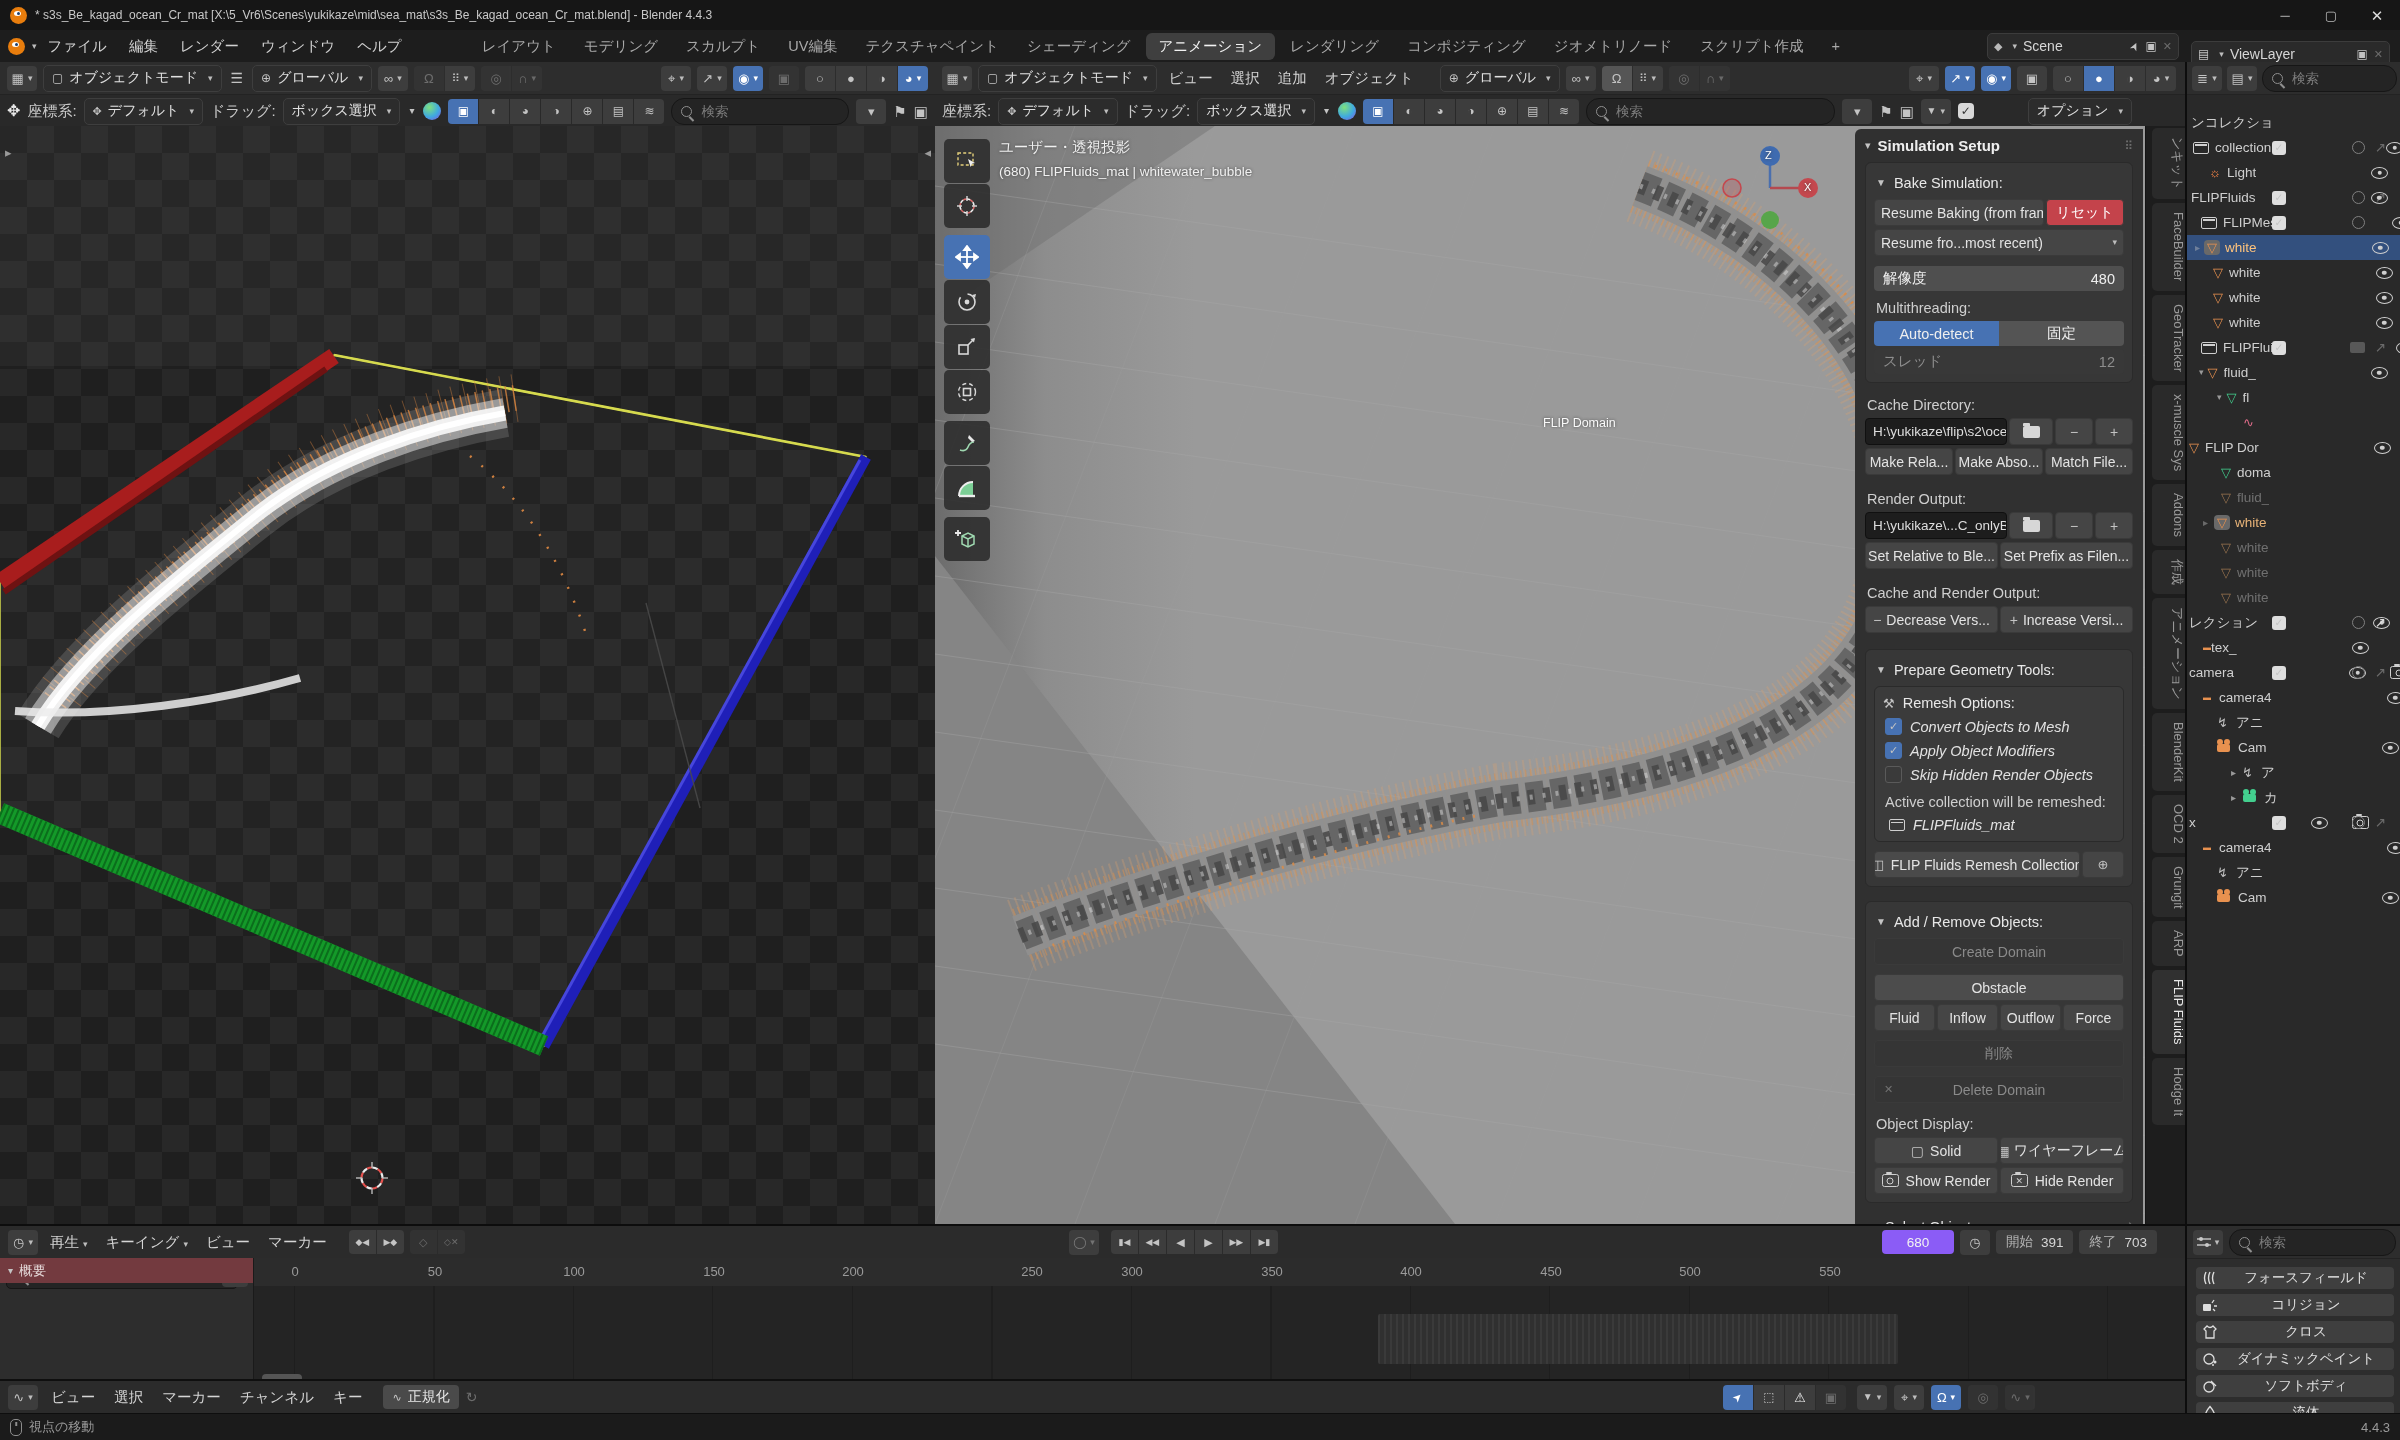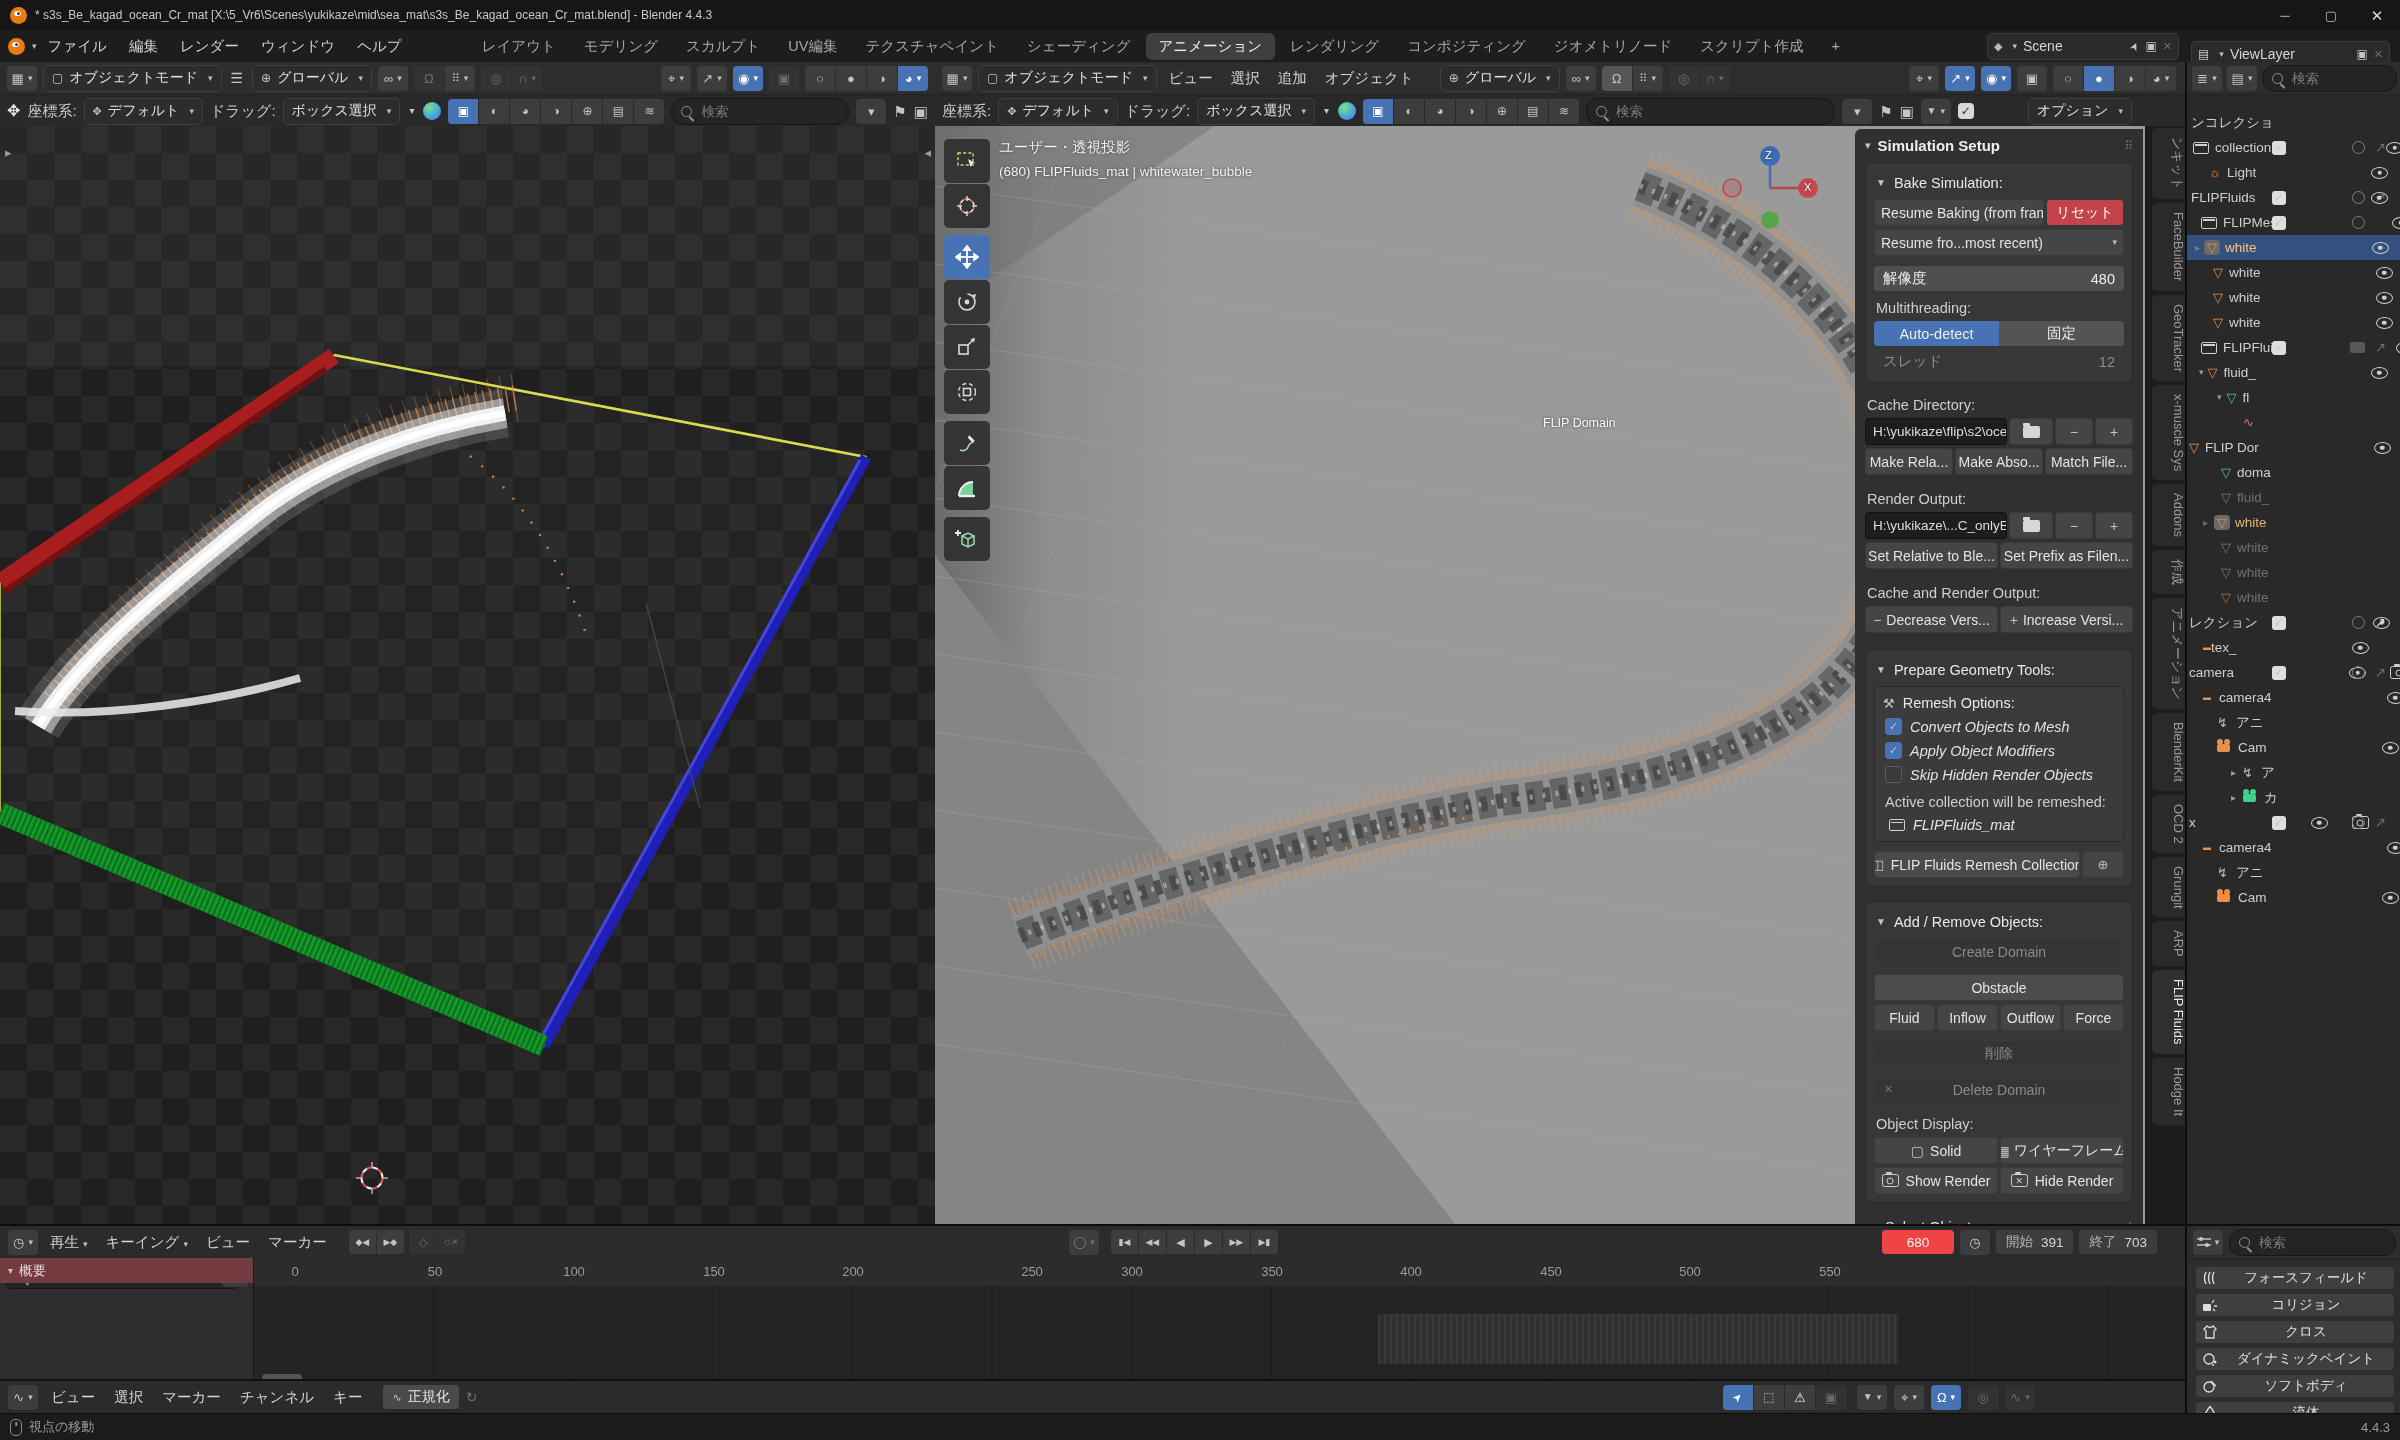--- a/index.html
+++ b/index.html
@@ -1154,21 +1154,21 @@
             <span class="gly" data-glyph="▶" style="font-size:11px"></span>
           </span>
         <span class="pbtn2">
             <span class="gly" data-glyph="▶▶" style="font-size:9px"></span>
           </span>
         <span class="pbtn2">
             <span class="gly" data-glyph="▶▮" style="font-size:9px"></span>
           </span>
       </span>
       <span style="flex:1"></span>
-      <span class="framefield" style="background:#ef4444;width:52px;color:#f2f2f2">680</span>
+      <span class="framefield" style="background:#8b5cf6;width:52px;color:#f2f2f2">680</span>
       <span class="icobtn">
           <span class="gly" data-glyph="◷"></span>
         </span>
       <span class="framefield">
           <span style="color:#b5b5b5">開始</span>
           <span>391</span>
         </span>
       <span class="framefield" style="margin-right:20px">
           <span style="color:#b5b5b5">終了</span>
           <span>703</span>

